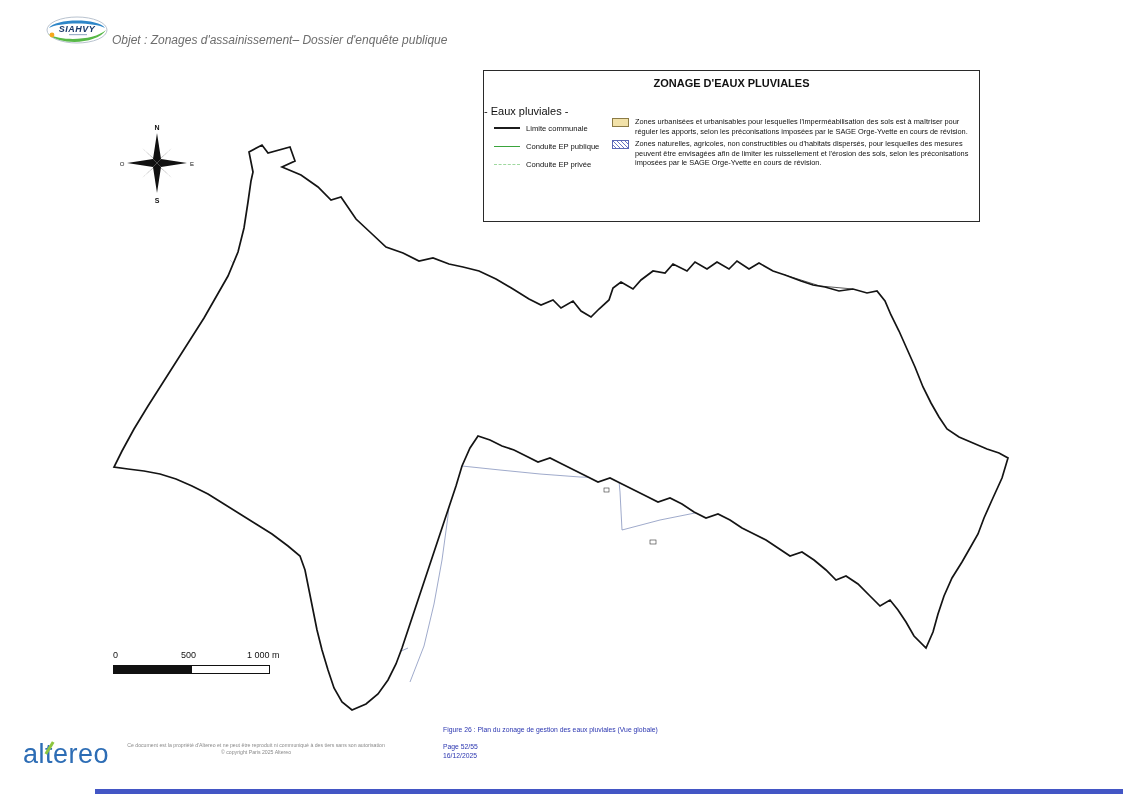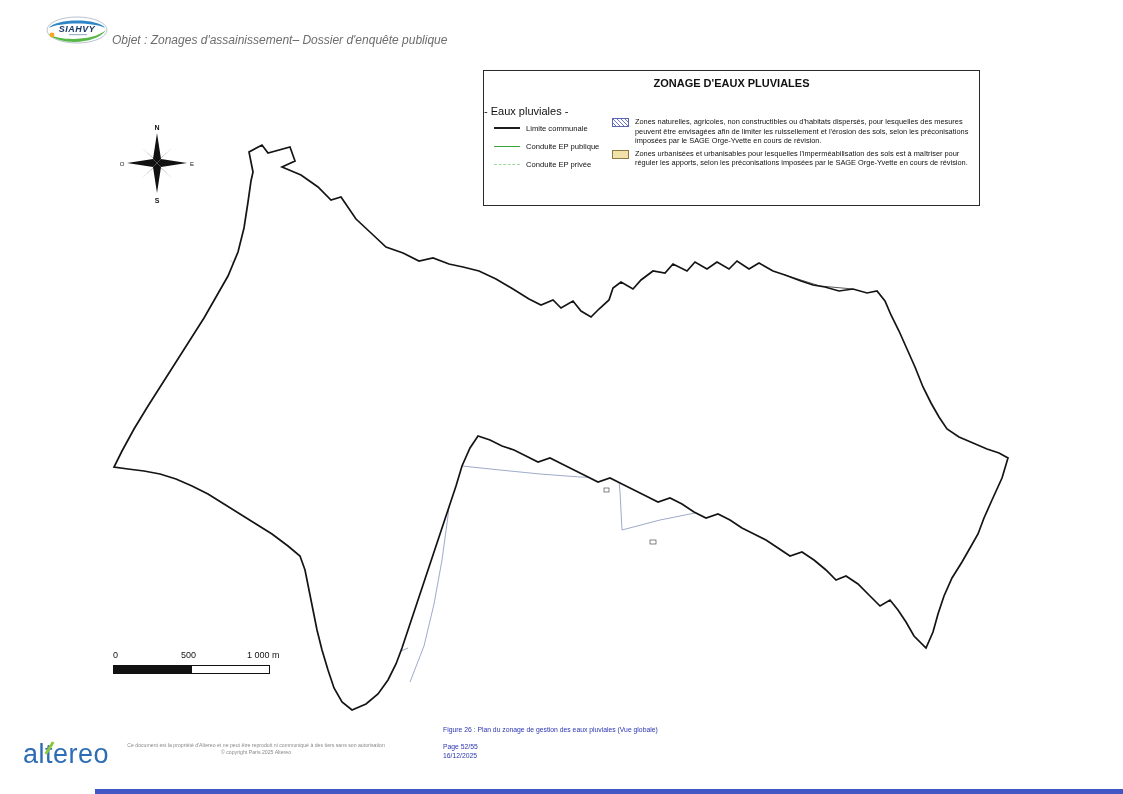--- a/index.html
+++ b/index.html
@@ -7,21 +7,21 @@
     width:1123px;height:794px;position:relative;background:#ffffff;
     font-family:"Liberation Sans", sans-serif;overflow:hidden;
   }
   
   .header{position:absolute;left:16px;top:0;width:1123px;height:60px;z-index:3;font-style:italic;}
   .siahvy-logo{position:absolute;left:29px;top:14px;width:64px;height:34px;}
   .org-line{position:absolute;left:96px;top:22px;font-size:8.5px;font-weight:bold;color:#1a57c2;white-space:nowrap;}
   .org-tail{color:#8a97b8;}
   .subject-line{position:absolute;left:96px;top:33px;font-size:12px;color:#6d6d6d;white-space:nowrap;}
   
-  .legend{position:absolute;left:483px;top:70px;width:497px;height:136px;background:#ffffff;
+  .legend{position:absolute;left:483px;top:70px;width:497px;height:152px;background:#ffffff;
     border:1.6px solid #2a2a2a;z-index:4;box-sizing:border-box;}
   .legend-title{margin-top:6px;text-align:center;font-size:11px;font-weight:bold;color:#111;}
   .legend-sub{text-align:left;font-size:11px;color:#111;margin-top:16px;}
   .legend-commune{text-align:center;font-size:9px;color:#111;margin-top:1px;}
   .legend-body{display:flex;padding:0 8px 0 10px;}
   .legend-left{width:118px;flex:none;padding-top:2px;}
   .lleft-row{display:flex;align-items:center;height:18px;}
   .line-swatch{width:26px;height:0;flex:none;margin-right:6px;}
   .ls-black{border-top:2px solid #1c1c1c;}
   .ls-green{border-top:1.6px solid #3aa43c;}
@@ -228,26 +228,26 @@
         <span class="line-swatch ls-green"></span>
         <span class="lleft-label">Conduite EP publique</span>
       </div>
       <div class="lleft-row">
         <span class="line-swatch ls-lgreen"></span>
         <span class="lleft-label">Conduite EP privée</span>
       </div>
     </div>
     <div class="legend-right">
       <div class="zone-row">
+        <span class="swatch sw-urban"></span>
+        <span class="zone-text">Zones urbanisées et urbanisables pour lesquelles l'imperméabilisation des sols est à maîtriser pour réguler les apports, selon les préconisations imposées par le SAGE Orge-Yvette en cours de révision.</span>
+      </div>
+      <div class="zone-row">
         <span class="swatch sw-hatch"></span>
         <span class="zone-text">Zones naturelles, agricoles, non constructibles ou d'habitats dispersés, pour lesquelles des mesures peuvent être envisagées afin de limiter les ruissellement et l'érosion des sols, selon les préconisations imposées par le SAGE Orge-Yvette en cours de révision.</span>
-      </div>
-      <div class="zone-row">
-        <span class="swatch sw-urban"></span>
-        <span class="zone-text">Zones urbanisées et urbanisables pour lesquelles l'imperméabilisation des sols est à maîtriser pour réguler les apports, selon les préconisations imposées par le SAGE Orge-Yvette en cours de révision.</span>
       </div>
     </div>
   </div>
 </div>
 
 <div class="scalebar">
   <div class="sb-labels">
     <span class="sb-0">0</span>
     <span class="sb-500">500</span>
     <span class="sb-1000">1 000 m</span>

